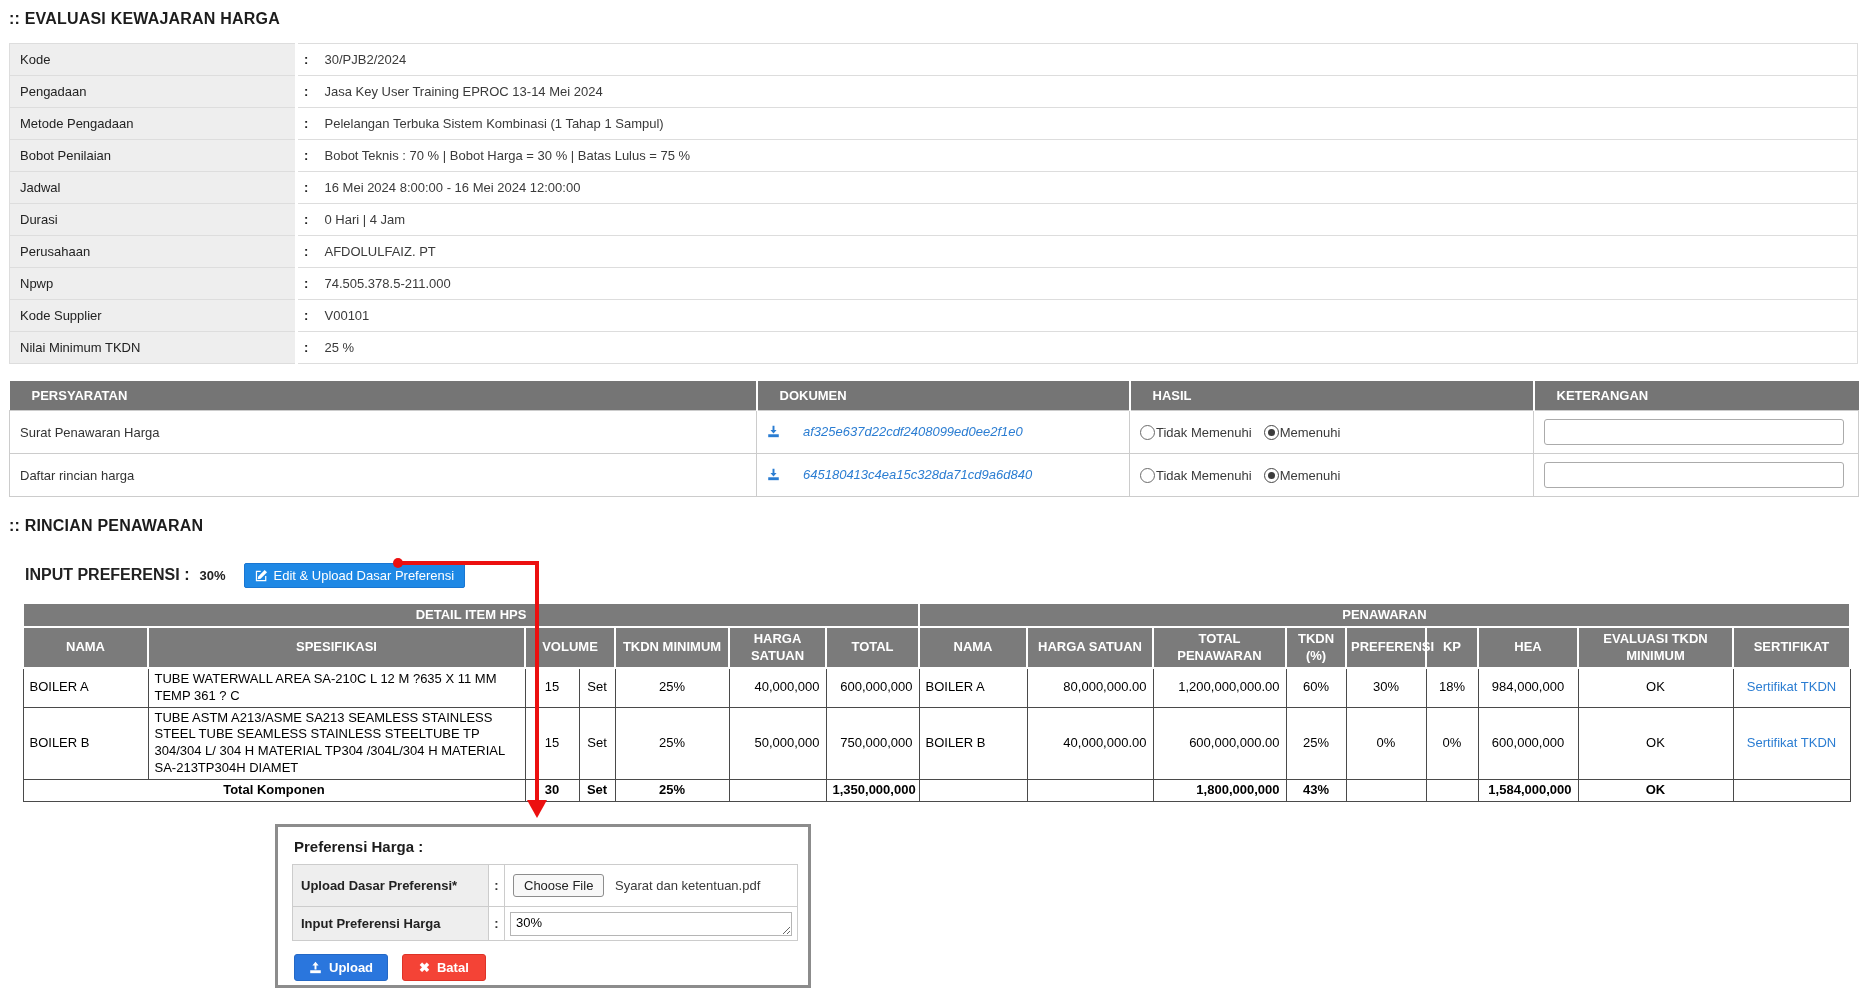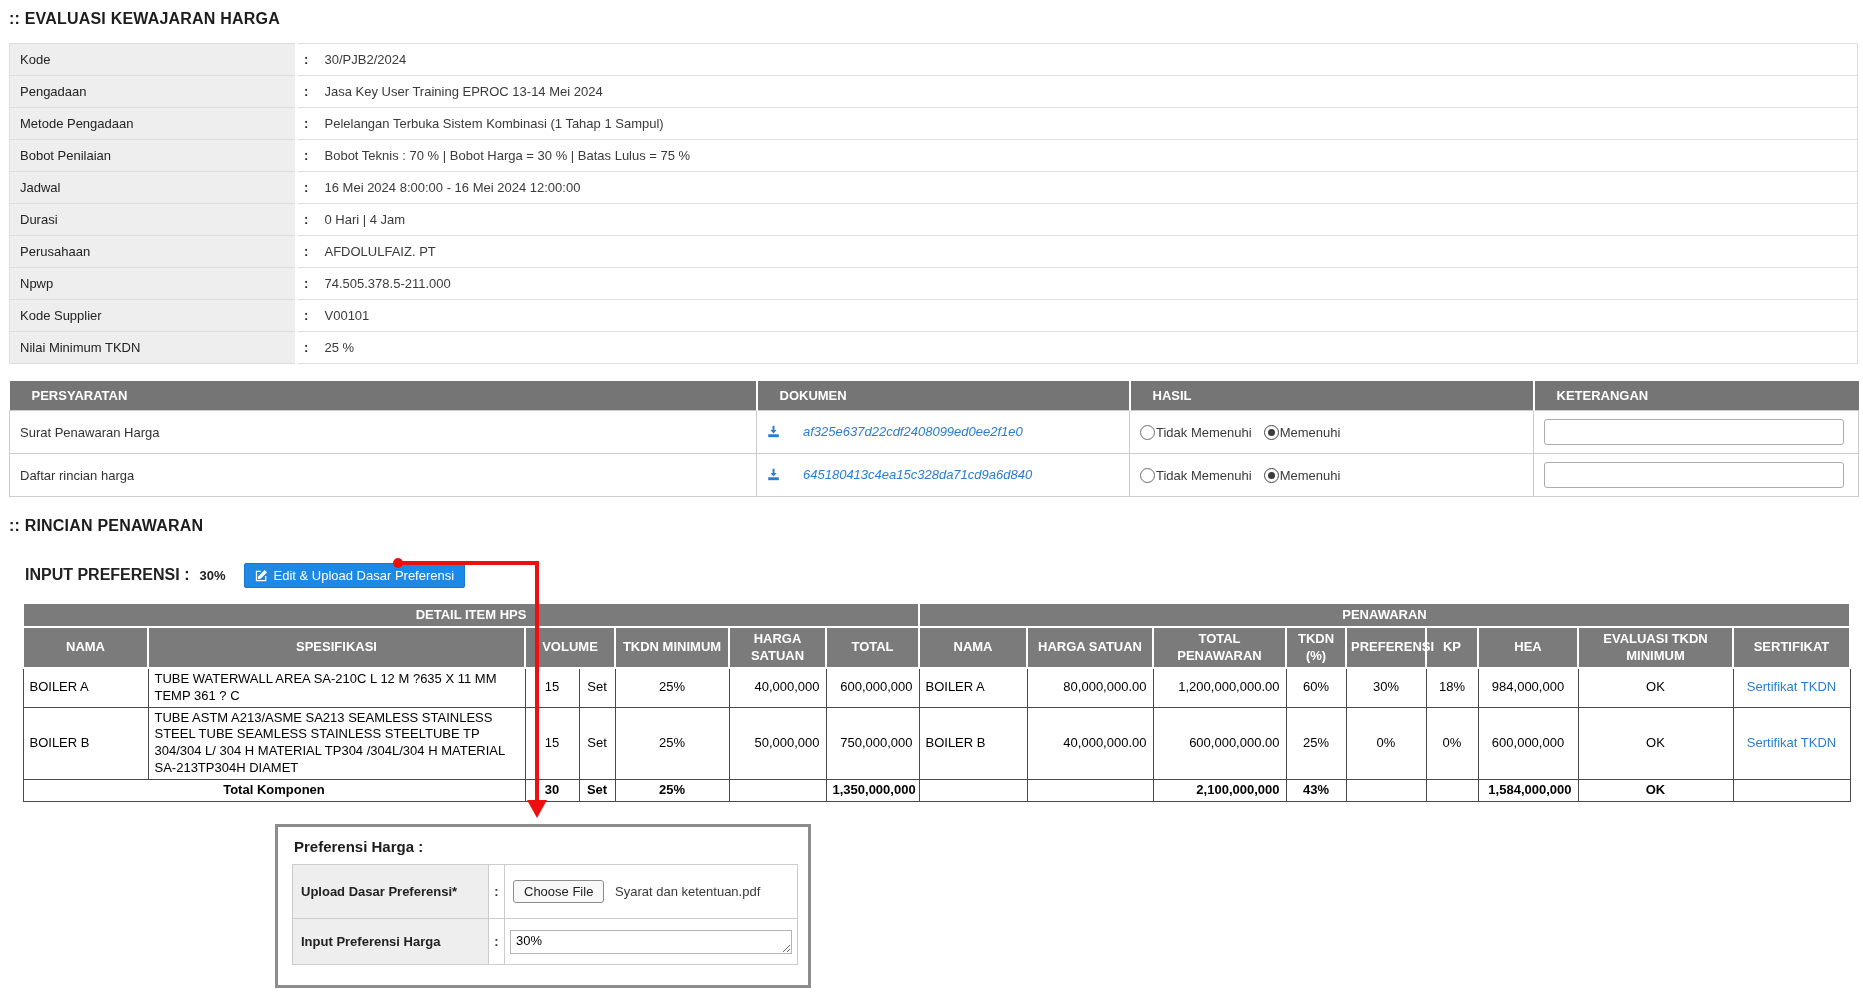--- a/index.html
+++ b/index.html
@@ -51,21 +51,21 @@
   .arrow-h    { position:absolute; left:398px; top:561px; width:141px; height:4px; background:#ec1010; z-index:30; }
   .arrow-v    { position:absolute; left:535px; top:561px; width:4px; height:240px; background:#ec1010; z-index:30; }
   .arrow-head { position:absolute; left:527px; top:800px; width:0; height:0; z-index:30;
                 border-left:10px solid transparent; border-right:10px solid transparent; border-top:18px solid #ec1010; }
 
   
   .popup { position:absolute; left:275px; top:824px; width:536px; height:164px; background:#fff;
            border:3px solid #8c8c8c; padding:11px 14px; z-index:20; }
   .popup-title { font-size:15px; font-weight:bold; color:#1c1c1c; margin:0 0 9px 2px; }
   table.pop { border-collapse:collapse; table-layout:fixed; width:506px; }
-  table.pop td { border:1px solid #ccc; font-size:13px; padding:15px 8px; vertical-align:middle; }
+  table.pop td { border:1px solid #ccc; font-size:13px; padding:9px 8px; vertical-align:middle; }
   table.pop td.plbl { background:#eeeeee; font-weight:bold; color:#222; width:196px; }
   table.pop td.pcolon { width:16px; font-weight:bold; text-align:center; padding:4px 2px; }
   .btn-choose { font-family:"Liberation Sans",sans-serif; font-size:13px; background:#f8f8f8; border:1px solid #8d8d8d;
                 border-radius:3px; padding:3px 10px; cursor:pointer; color:#222; }
   .file-name { font-size:13px; color:#3a3a3a; margin-left:7px; }
   textarea.pref-input { width:100%; height:24px; border:1px solid #b5b5b5; font-family:"Liberation Sans",sans-serif;
                         font-size:13px; padding:2px 5px; resize:both; display:block; }
   .popup-btns { display:flex; gap:14px; margin-top:13px; margin-left:2px; }
   .btn-upload { background:#2a76dd; border:1px solid #2468c5; color:#fff; font-family:"Liberation Sans",sans-serif; font-weight:bold;
                 font-size:13px; padding:5px 14px; border-radius:3px; display:inline-flex; align-items:center; gap:7px; cursor:pointer; }
@@ -303,21 +303,21 @@
       </tr>
       <tr class="rt">
         <td class="ac" colspan="2">Total Komponen</td>
         <td class="ac">30</td>
         <td class="ac">Set</td>
         <td class="ac">25%</td>
         <td class="ar"></td>
         <td class="ar">1,350,000,000</td>
         <td class="al"></td>
         <td class="ar"></td>
-        <td class="ar">2,100,000,000</td>
+        <td class="ar">1,800,000,000</td>
         <td class="ac">43%</td>
         <td class="ac"></td>
         <td class="ac"></td>
         <td class="ar">1,584,000,000</td>
         <td class="ac">OK</td>
         <td class="ac"></td>
       </tr>
     </tbody>
   </table>
 
@@ -340,15 +340,28 @@
         </tr>
         <tr>
           <td class="plbl">Input Preferensi Harga</td>
           <td class="pcolon">:</td>
           <td style="padding:3px 5px;">
             <textarea class="pref-input" style="">30%</textarea>
           </td>
         </tr>
       </tbody>
     </table>
+    <div class="popup-btns">
+      <button class="btn-upload">
+        <svg width="13" height="13" viewBox="0 0 16 16">
+            <path fill="#fff" d="M8 1l3.8 4.4H9.2v5.2H6.8V5.4H4.2z"></path>
+            <path fill="#fff" d="M1.5 11.4h13V15h-13z"></path>
+          </svg>
+        <span>Upload</span>
+      </button>
+      <button class="btn-batal">
+        <span class="x-glyph">✖</span>
+        <span>Batal</span>
+      </button>
+    </div>
   </div>
 
 </div>
 
 </body></html>

